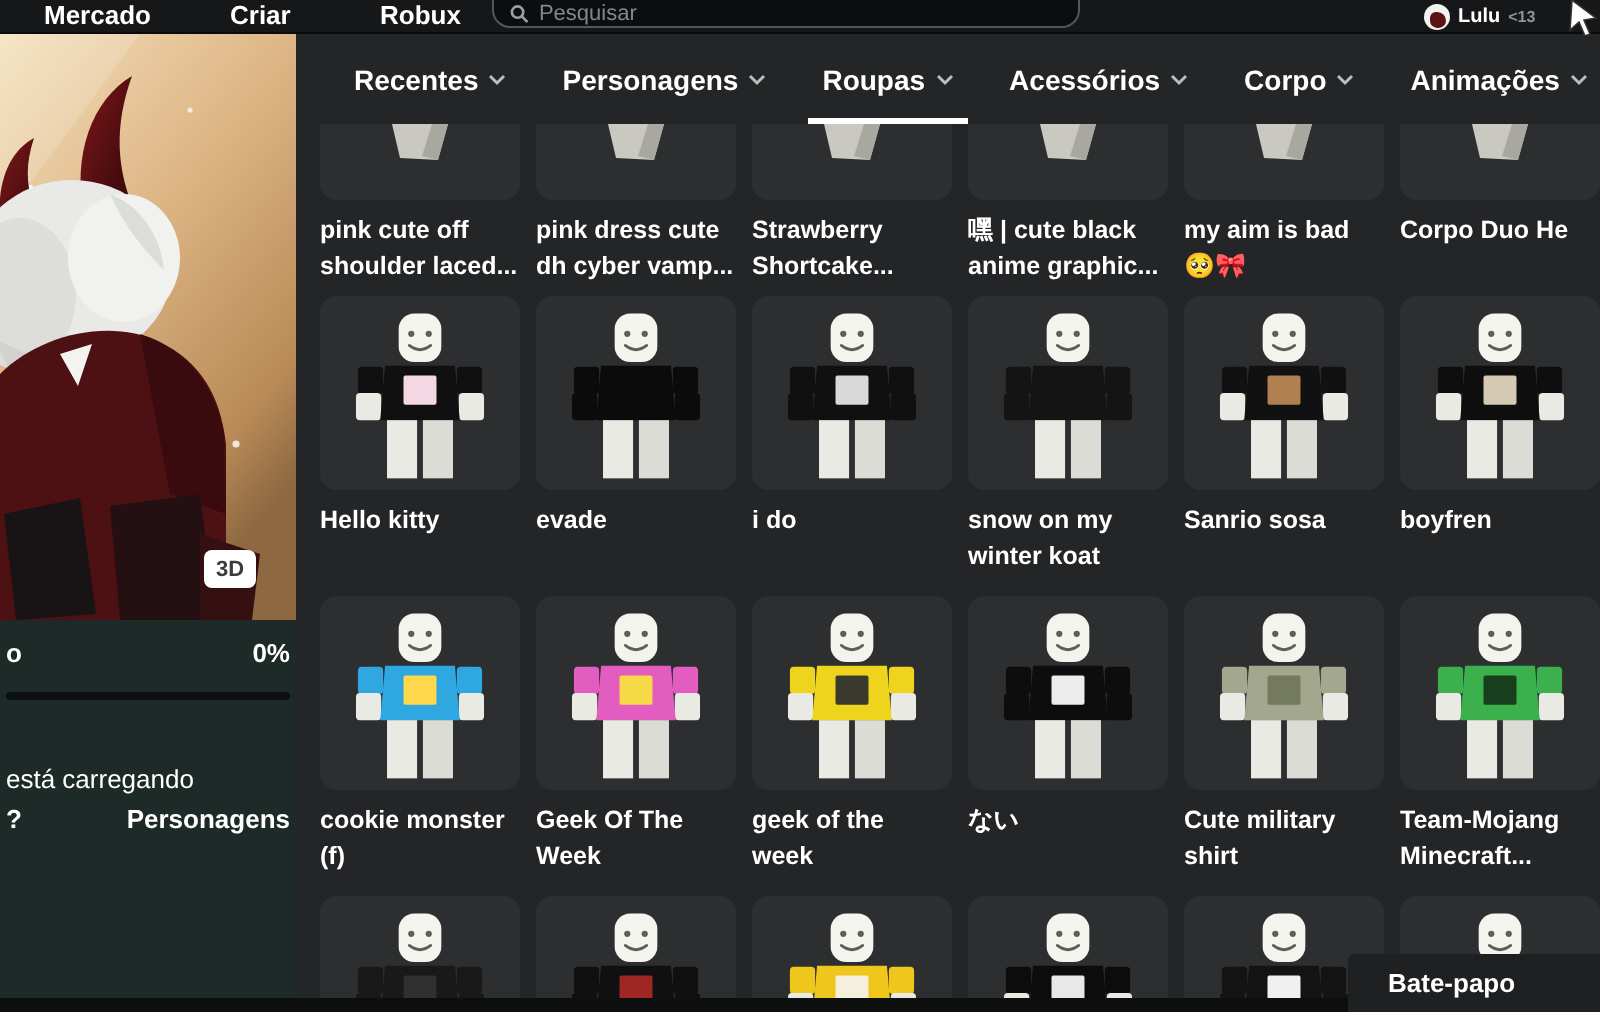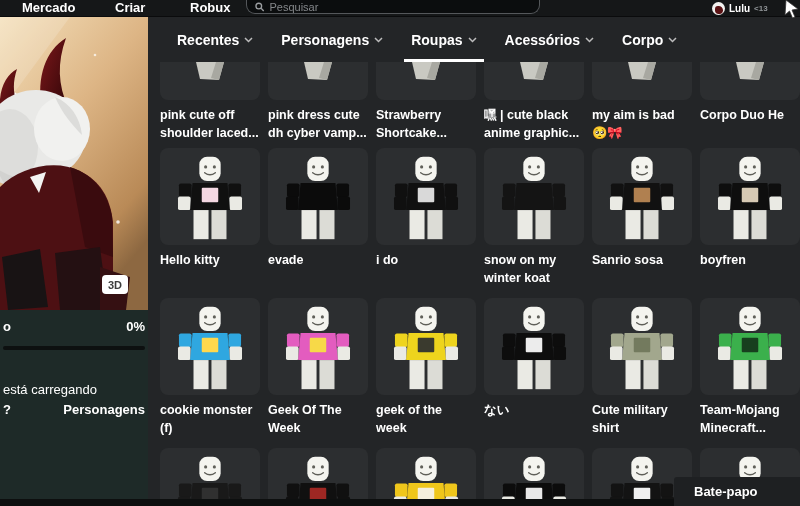--- a/index.html
+++ b/index.html
@@ -170,20 +170,26 @@
     </svg>
   </div>
 
   <div class="tab">
     <span class="tab-label">Corpo</span>
     <svg class="chevron" width="9" height="6" viewBox="0 0 9 6">
       <polyline points="1,1 4.5,4.5 8,1" fill="none" stroke="#bdbdbd" stroke-width="1.5"></polyline>
     </svg>
   </div>
 
+  <div class="tab">
+    <span class="tab-label">Animações</span>
+    <svg class="chevron" width="9" height="6" viewBox="0 0 9 6">
+      <polyline points="1,1 4.5,4.5 8,1" fill="none" stroke="#bdbdbd" stroke-width="1.5"></polyline>
+    </svg>
+  </div>
 </div>
   <div class="grid">
       <div class="grid-row partial">
   <div class="grid-item">
     <div class="tile">
   <svg viewBox="0 0 100 38" width="100" height="38">
     <path d="M36 0 L64 0 L59 18 L40 17 Z" fill="#c9c9c2"></path>
     <path d="M56 0 L64 0 L59 18 L51 16 Z" fill="#a8a8a1"></path>
   </svg>
 </div>

